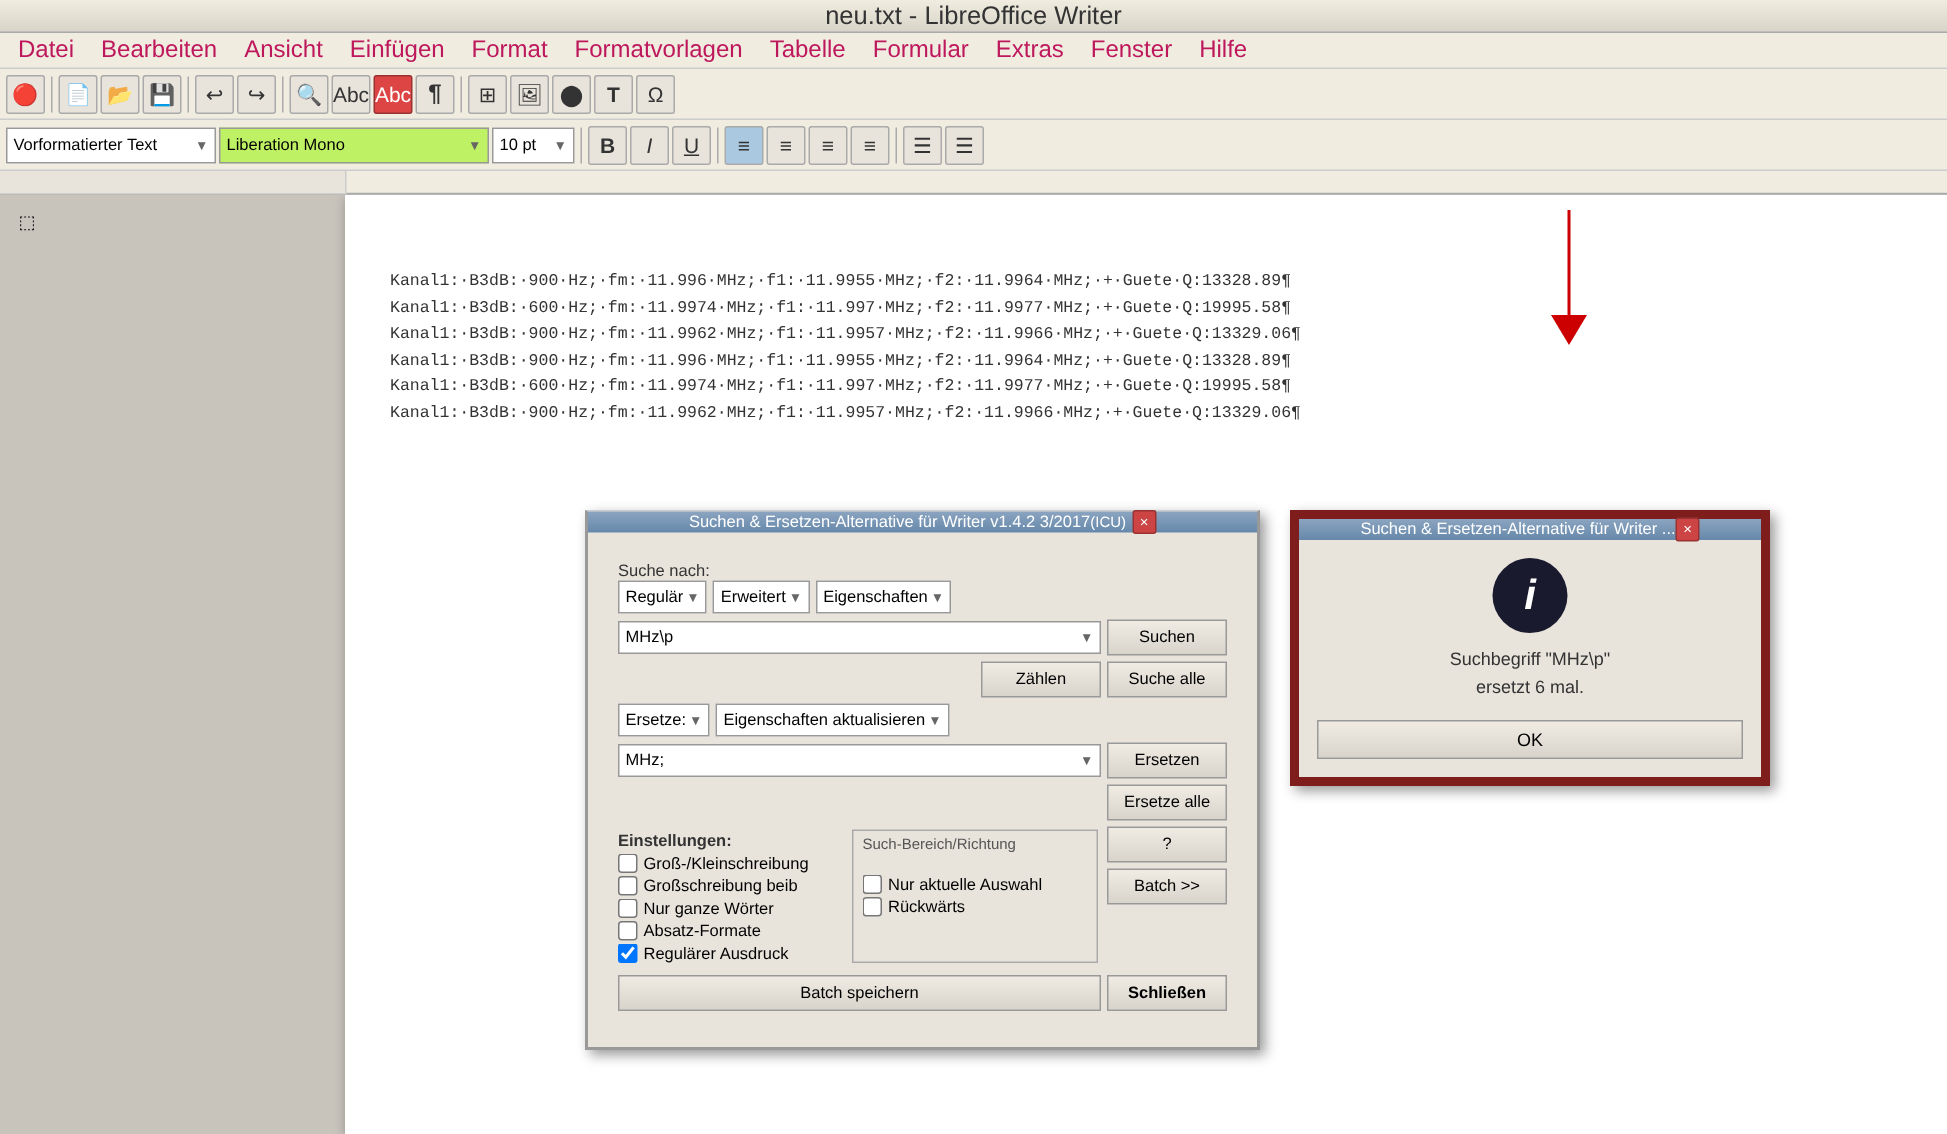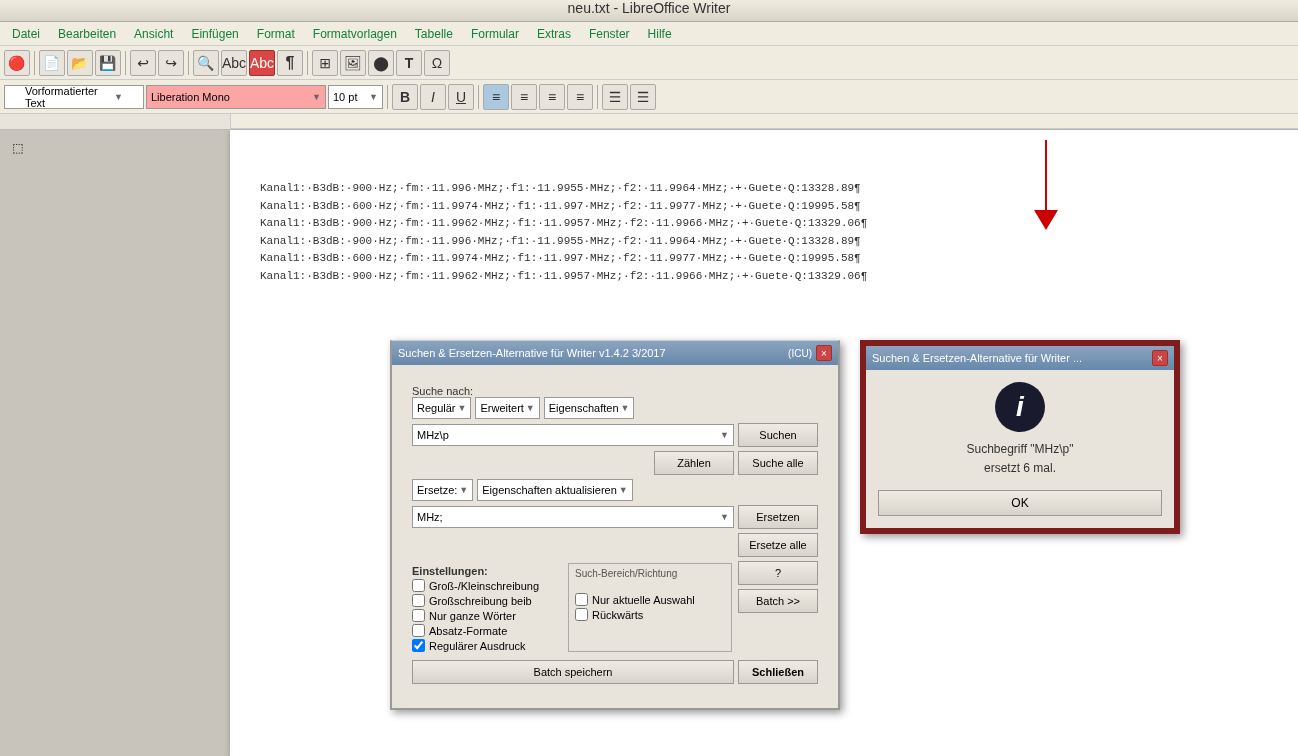--- a/index.html
+++ b/index.html
@@ -3,42 +3,42 @@
   <meta charset="utf-8">
   <style>
     * { box-sizing: border-box; margin: 0; padding: 0; }
     body { font-family: 'Arial', sans-serif; font-size: 12px; background: #d4d0c8; overflow: hidden; width: 1298px; height: 756px; }
 
     
     #title-bar {
       background: linear-gradient(to bottom, #f0ece0, #d8d4c8);
       height: 22px;
       display: flex;
-      align-items: flex-start;
+      align-items: center;
       justify-content: center;
-      font-size: 14px;
+      font-size: 17px;
       color: #333;
       border-bottom: 1px solid #aaa;
     }
 
     
     #menu-bar {
       background: #f0ece0;
       height: 24px;
       display: flex;
       align-items: center;
       padding: 0 4px;
       border-bottom: 1px solid #ccc;
       gap: 2px;
     }
     .menu-item {
       padding: 2px 8px;
       cursor: pointer;
-      font-size: 12px;
-      color: #15803d;
+      font-size: 16px;
+      color: #be185d;
       border-radius: 2px;
     }
 
     
     #toolbar1 {
       background: #f0ece0;
       height: 34px;
       display: flex;
       align-items: center;
       padding: 2px 4px;
@@ -62,25 +62,25 @@
       display: flex;
       align-items: center;
       padding: 2px 4px;
       border-bottom: 1px solid #ccc;
       gap: 2px;
     }
     .style-combo {
       height: 24px; width: 140px;
       background: white; border: 1px solid #999;
       display: flex; align-items: center; justify-content: space-between;
-      padding: 0 20px; cursor: pointer; font-size: 11px;
+      padding: 0 4px; cursor: pointer; font-size: 11px;
     }
     .font-combo {
       height: 24px; width: 180px;
-      background: #fca5a5; border: 1px solid #999;
+      background: #bef264; border: 1px solid #999;
       display: flex; align-items: center; justify-content: space-between;
       padding: 0 4px; cursor: pointer; font-size: 11px;
     }
     .size-combo {
       height: 24px; width: 55px;
       background: white; border: 1px solid #999;
       display: flex; align-items: center; justify-content: space-between;
       padding: 0 4px; cursor: pointer; font-size: 11px;
     }
     .dropdown-arrow { font-size: 9px; color: #666; }
@@ -173,24 +173,24 @@
       left: 160px;
       width: 450px;
       background: #e8e4dc;
       border: 2px solid #999;
       border-top: 1px solid #ccc;
       box-shadow: 3px 3px 8px rgba(0,0,0,0.4);
       z-index: 100;
     }
     .dialog-title {
       background: linear-gradient(to bottom, #8ba4c0, #6688aa);
-      height: 24px;
-      display: flex;
-      align-items: center;
-      justify-content: space-between;
+      height: 14px;
+      display: flex;
+      align-items: center;
+      justify-content: center;
       padding: 0 6px;
       color: white;
       font-size: 11px;
     }
     .dialog-close {
       width: 16px; height: 16px;
       background: #c44;
       border: 1px solid #933;
       color: white; font-size: 10px;
       display: flex; align-items: center; justify-content: center;

